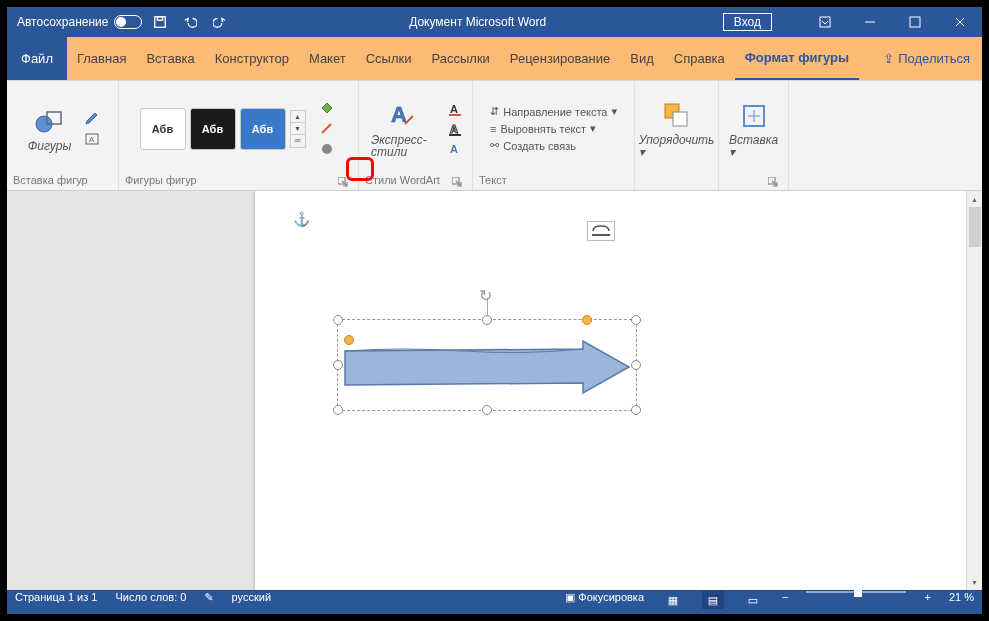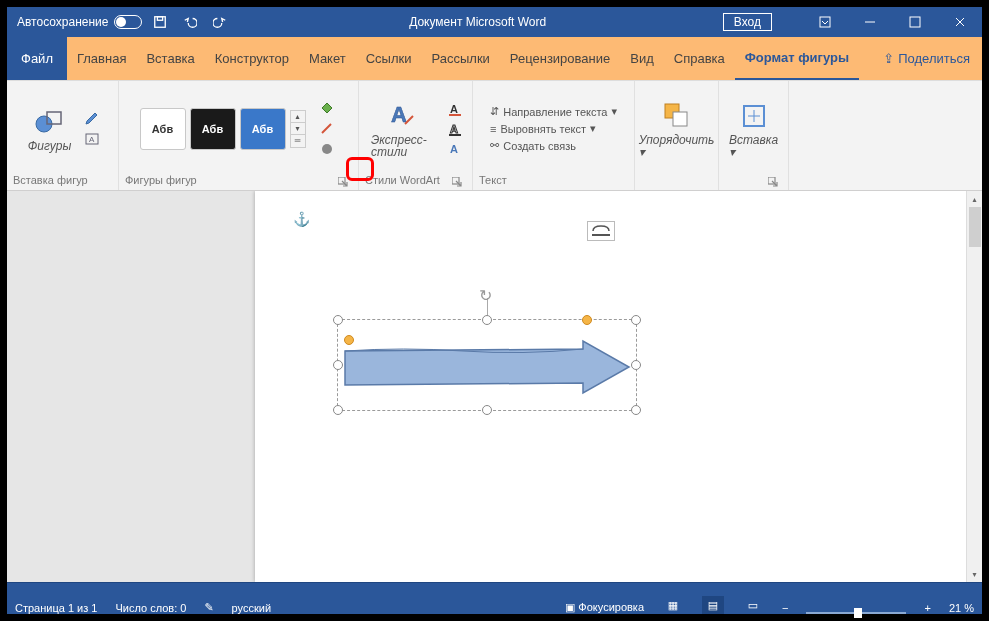--- a/index.html
+++ b/index.html
@@ -72,21 +72,21 @@
 .rot-line { position:absolute; left:50%; top:-22px; width:1px; height:18px; background:#aaa;}
 
 .arrow-shape-svg { position:absolute; left:336px; top:148px; }
 
 
 .vscroll { position:absolute; right:0; top:0; width:16px; height:100%; background:#f0f0f0; border-left:1px solid #ddd;}
 .vscroll .btn { height:16px; background:#f0f0f0; display:flex; align-items:center; justify-content:center; font-size:8px; color:#666;}
 .vscroll .thumb { position:absolute; left:2px; top:16px; width:12px; height:40px; background:#cfcfcf;}
 
 
-.statusbar { height: 32px; background:#2b579a; color:#fff; display:flex; align-items:flex-end; font-size:11px; padding:0 8px; gap:18px; border-top:1px solid #1f4681;}
+.statusbar { height: 24px; background:#2b579a; color:#fff; display:flex; align-items:flex-start; font-size:11px; padding:0 8px; gap:18px; border-top:1px solid #1f4681;}
 .statusbar .sp { flex:1; }
 .statusbar .view-btn { width:22px; height:18px; display:flex; align-items:center; justify-content:center; cursor:pointer;}
 .statusbar .view-btn.active { background:#1f4681;}
 .zoom-slider { width:100px; height:2px; background:#8aa9d4; position:relative;}
 .zoom-slider::after { content:""; position:absolute; left:48px; top:-4px; width:8px; height:10px; background:#fff;}
 </style>
 </head>
 <body>
 
 <div class="app">

